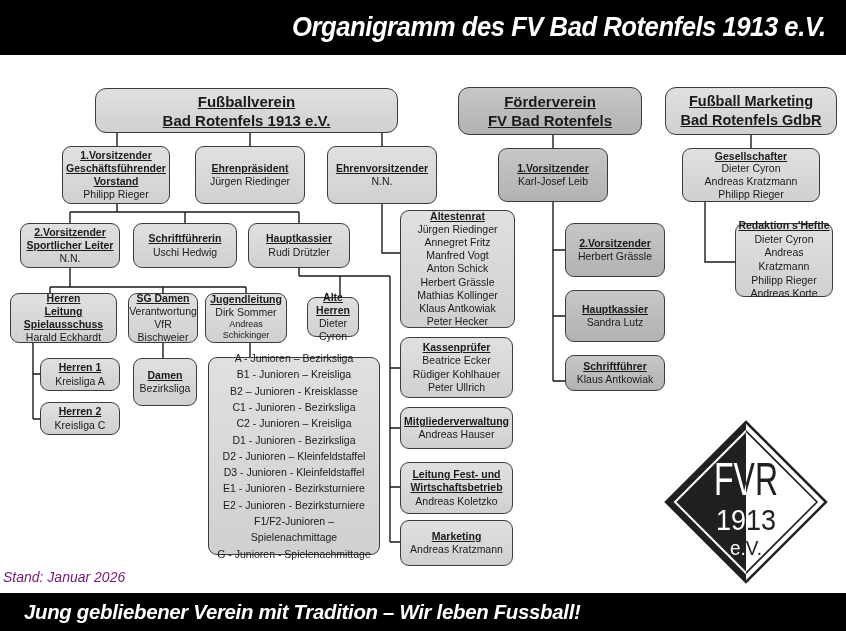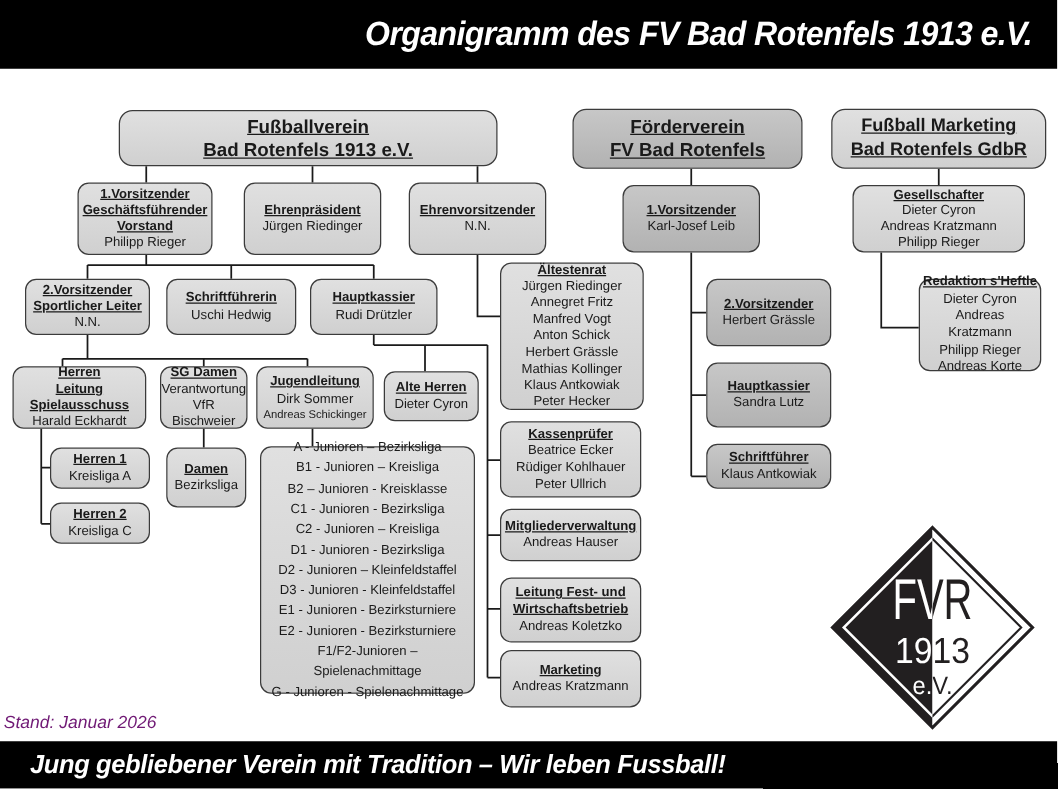--- a/index.html
+++ b/index.html
@@ -115,26 +115,26 @@
   <div class="box light" style="left:10px;top:293px;width:107px;height:50px;">
     <div class="lines bold">Herren
 Leitung Spielausschuss</div>
     <div class="lines">Harald Eckhardt</div>
   </div>
   <div class="box light" style="left:128px;top:293px;width:70px;height:50px;">
     <div class="lines bold">SG Damen</div>
     <div class="lines">Verantwortung
 VfR Bischweier</div>
   </div>
-  <div class="box light" style="left:205px;top:293px;width:94px;height:50px;">
+  <div class="box light" style="left:205px;top:293px;width:82px;height:50px;justify-content:flex-end;">
     <div class="lines bold">Jugendleitung</div>
     <div class="lines">Dirk Sommer</div>
     <div class="lines small">Andreas Schickinger</div>
   </div>
-  <div class="box light" style="left:307px;top:297px;width:76px;height:40px;">
+  <div class="box light" style="left:307px;top:297px;width:52px;height:40px;">
     <div class="lines bold">Alte Herren</div>
     <div class="lines">Dieter Cyron</div>
   </div>
 
   <div class="box light" style="left:40px;top:358px;width:80px;height:33px;">
     <div class="lines bold">Herren 1</div>
     <div class="lines">Kreisliga A</div>
   </div>
   <div class="box light" style="left:40px;top:402px;width:80px;height:33px;">
     <div class="lines bold">Herren 2</div>

